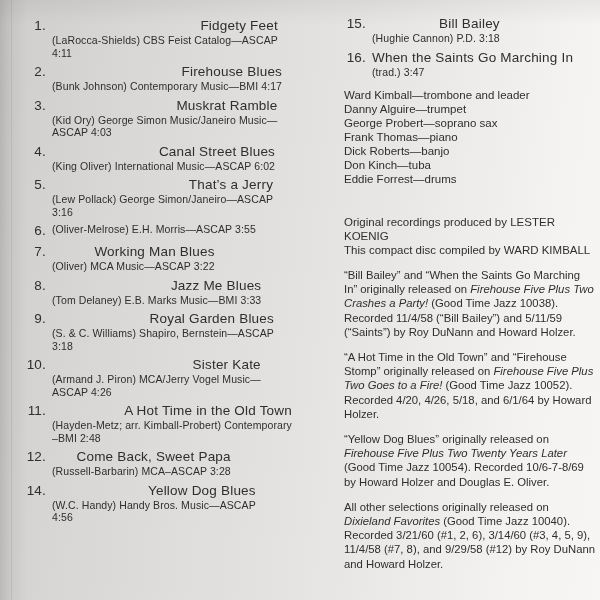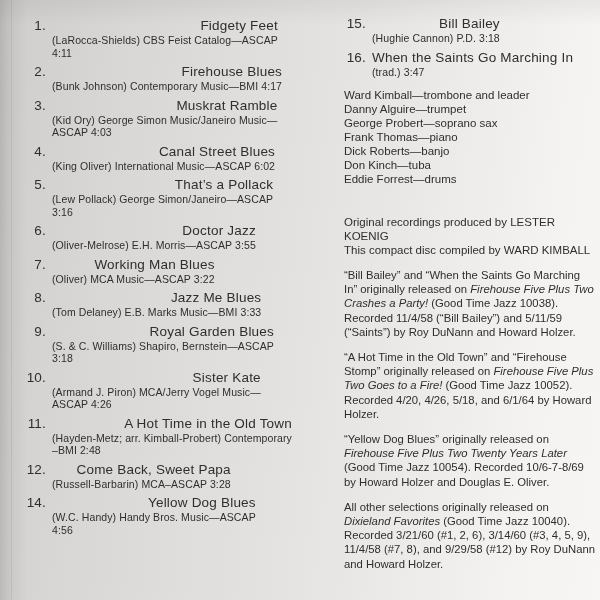--- a/index.html
+++ b/index.html
@@ -68,29 +68,28 @@
       <div class="track">
         <span class="tnum">4.</span>
         <div class="tbody">
           <div class="ttitle">Canal Street Blues</div>
           <div class="tcredit">(King Oliver) International Music—ASCAP 6:02</div>
         </div>
       </div>
       <div class="track">
         <span class="tnum">5.</span>
         <div class="tbody">
-          <div class="ttitle">That’s a Pollack</div>
+          <div class="ttitle">That’s a Jerry</div>
           <div class="tcredit">(Lew Pollack) George Simon/Janeiro—ASCAP</div>
           <div class="tcredit">3:16</div>
         </div>
       </div>
       <div class="track">
         <span class="tnum">6.</span>
         <div class="tbody">
-          <div class="ttitle">Doctor Jazz</div>
           <div class="tcredit">(Oliver-Melrose) E.H. Morris—ASCAP 3:55</div>
         </div>
       </div>
       <div class="track">
         <span class="tnum">7.</span>
         <div class="tbody">
           <div class="ttitle">Working Man Blues</div>
           <div class="tcredit">(Oliver) MCA Music—ASCAP 3:22</div>
         </div>
       </div>

